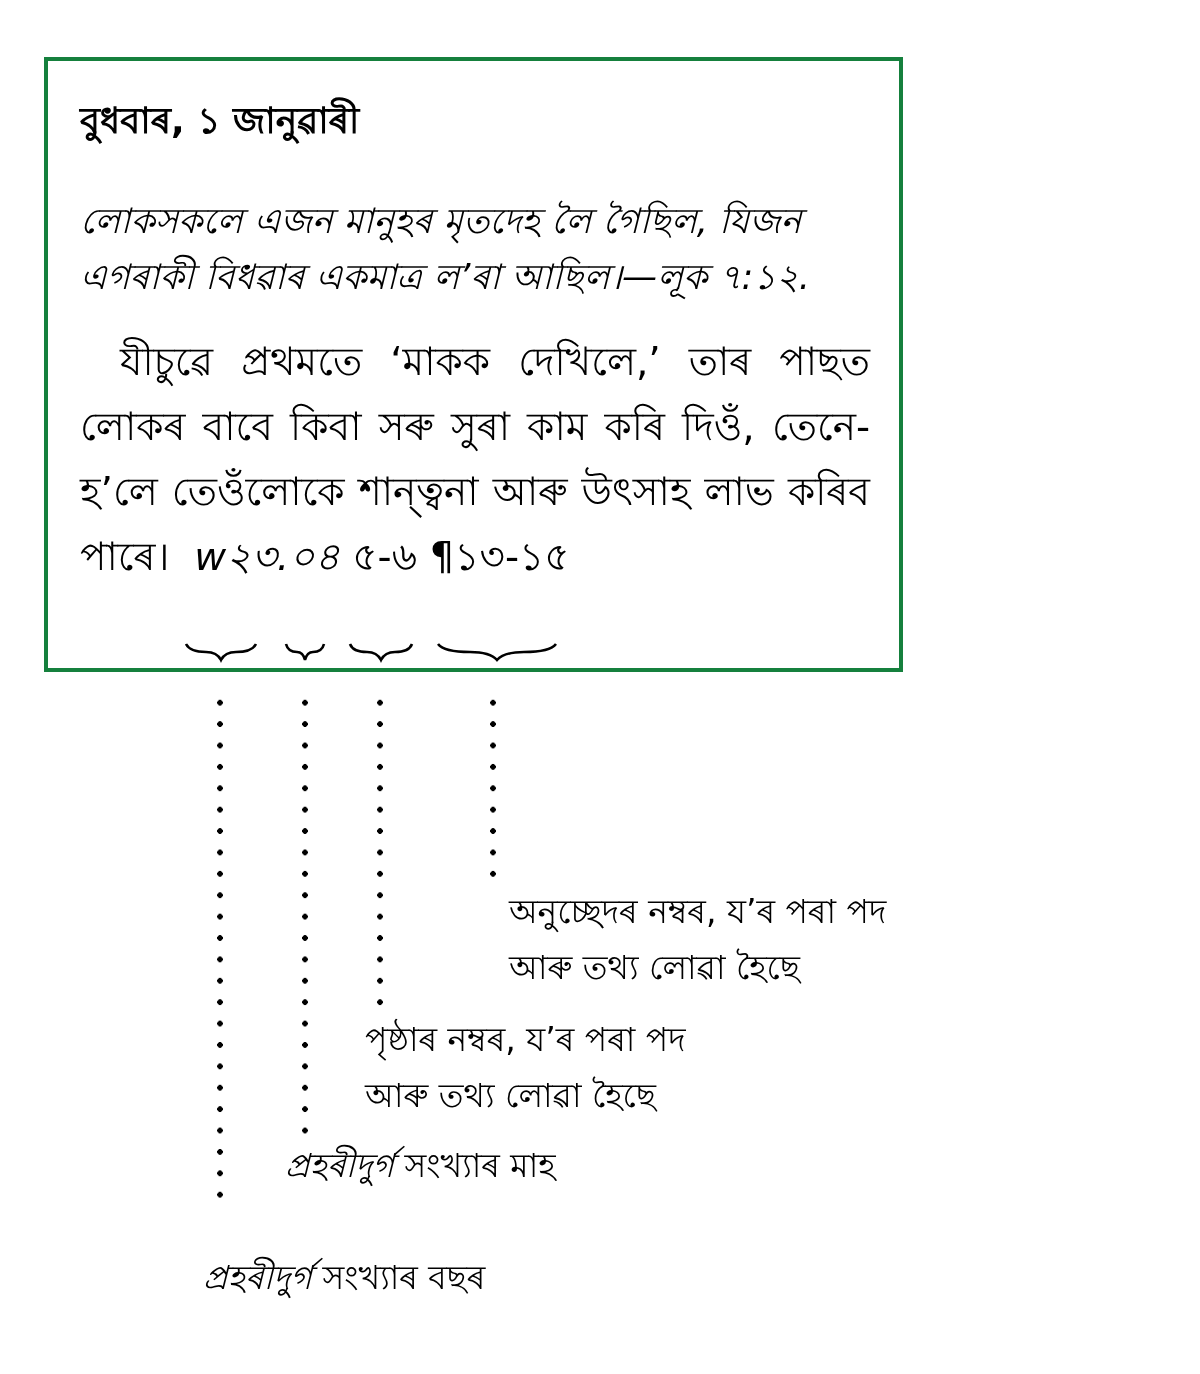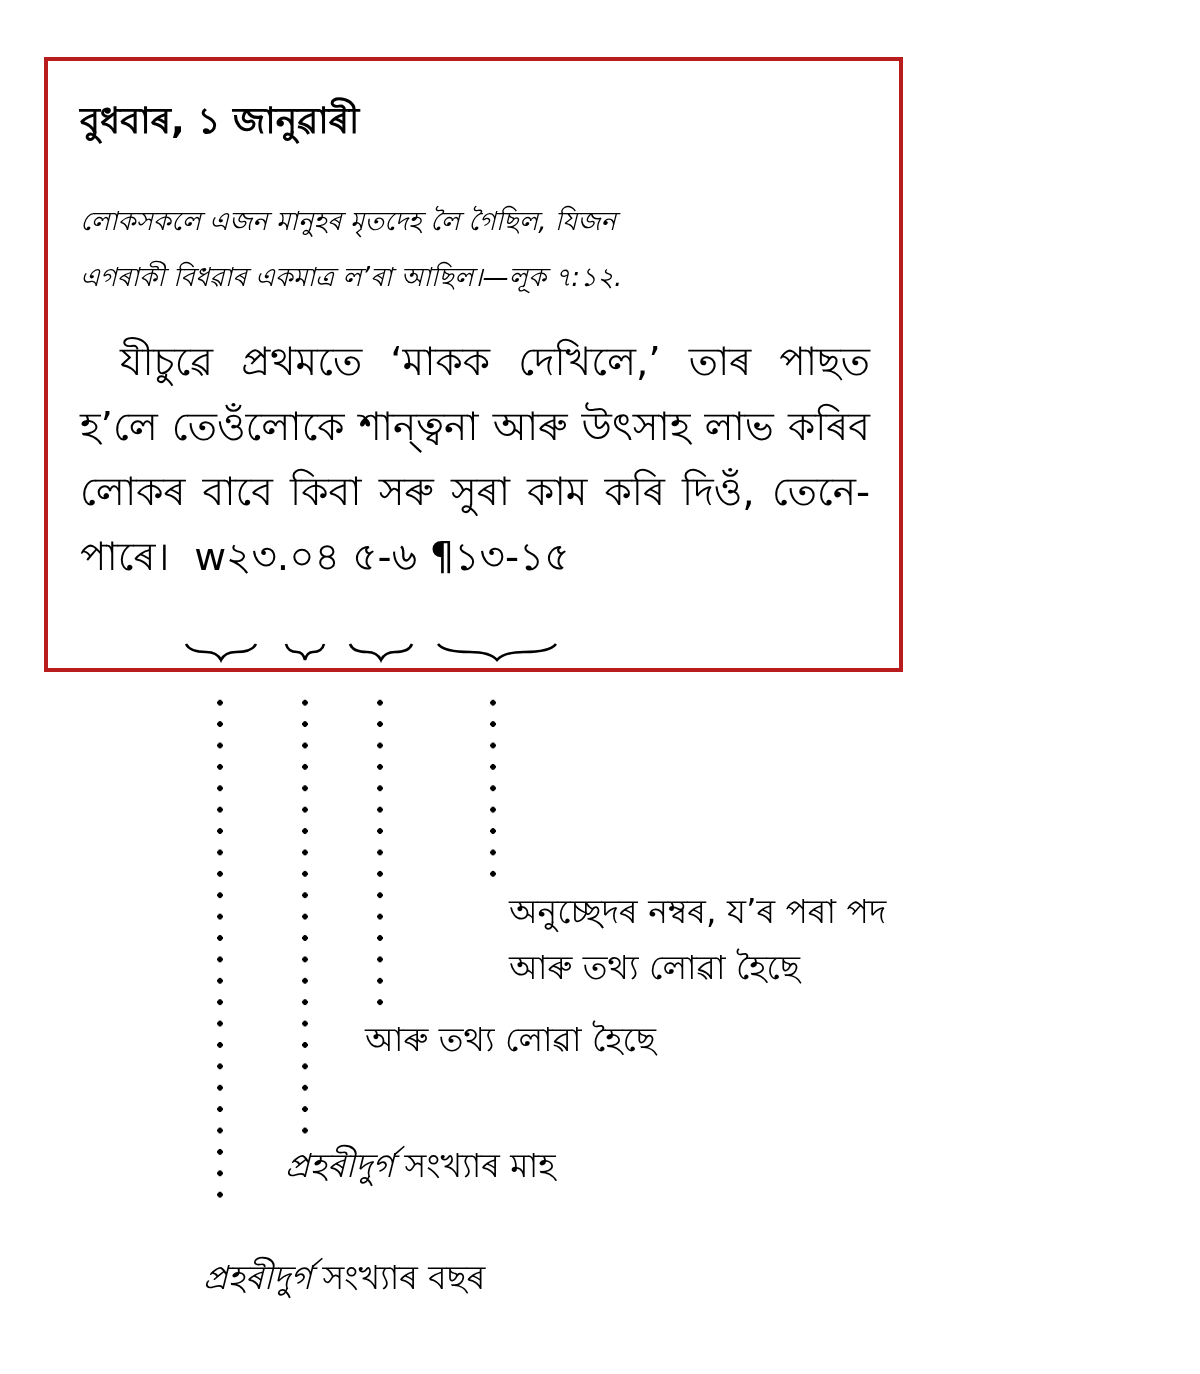--- a/index.html
+++ b/index.html
@@ -14,38 +14,38 @@
     overflow: hidden;
     color: #000000;
     font-family: "DejaVu Sans", "Liberation Sans", sans-serif;
   }
   .box {
     position: absolute;
     left: 44px;
     top: 57px;
     width: 851px;
     height: 607px;
-    border: 4px solid #b91c1c;
+    border: 4px solid #15803d;
     box-sizing: content-box;
   }
   .heading {
     position: absolute;
     left: 32px;
     top: 36px;
     font-size: 36px;
     font-weight: bold;
     line-height: 48px;
     white-space: nowrap;
   }
   .verse {
     position: absolute;
     left: 32px;
     top: 132px;
     width: 790px;
-    font-size: 26px;
+    font-size: 35px;
     font-style: italic;
     line-height: 56px;
   }
   .verse .line { display: block; white-space: nowrap; }
   .body-text {
     position: absolute;
     left: 32px;
     top: 268px;
     width: 790px;
     font-size: 39px;
@@ -54,21 +54,21 @@
   .body-text .line {
     display: block;
     white-space: nowrap;
     text-align: justify;
     text-align-last: justify;
     height: 65px;
   }
   .body-text .line.first { padding-left: 40px; }
   .body-text .line.last { text-align-last: left; }
   .cite { display: inline-block; }
-  .cite .it { }
+  .cite .it { font-style: italic; }
   .brace {
     position: absolute;
     top: 640px;
     height: 24px;
   }
   .dots {
     position: absolute;
     width: 6px;
     background-image: radial-gradient(circle, #000 2.6px, transparent 3px);
     background-size: 6px 21.4px;
@@ -89,22 +89,22 @@
 <div class="box">
   <div class="heading">বুধবাৰ, ১ জানুৱাৰী</div>
 
   <div class="verse">
     <span class="line">লোকসকলে এজন মানুহৰ মৃতদেহ লৈ গৈছিল, যিজন</span>
     <span class="line">এগৰাকী বিধৱাৰ একমাত্ৰ ল’ৰা আছিল।—লূক ৭:১২.</span>
   </div>
 
   <div class="body-text">
     <span class="line first">যীচুৱে প্ৰথমতে ‘মাকক দেখিলে,’ তাৰ পাছত</span>
+    <span class="line">লোকৰ বাবে কিবা সৰু সুৰা কাম কৰি দিওঁ, তেনে-</span>
     <span class="line">হ’লে তেওঁলোকে শান্ত্বনা আৰু উৎসাহ লাভ কৰিব</span>
-    <span class="line">লোকৰ বাবে কিবা সৰু সুৰা কাম কৰি দিওঁ, তেনে-</span>
     <span class="line last"><span>পাৰে।</span>&nbsp;&nbsp;<span class="cite"><span class="it">w২৩</span><span class="it">.০৪</span>&nbsp;<span>৫-৬</span>&nbsp;<span>¶১৩-১৫</span></span></span>
   </div>
 </div>
 
 <svg class="brace" style="left:184px;width:74px;" viewBox="0 0 74 24">
   <path d="M2 4 Q6 12 22 12 Q33 12 37 20 Q41 12 52 12 Q68 12 72 4" fill="none" stroke="#000" stroke-width="2.6"></path>
 </svg>
 <svg class="brace" style="left:284px;width:42px;" viewBox="0 0 42 24">
   <path d="M2 4 Q4 12 13 12 Q19 12 21 20 Q23 12 29 12 Q38 12 40 4" fill="none" stroke="#000" stroke-width="2.6"></path>
 </svg>
@@ -119,20 +119,21 @@
 <div class="dots" style="left:302px;top:692px;height:450px;"></div>
 <div class="dots" style="left:377px;top:692px;height:321px;"></div>
 <div class="dots" style="left:490px;top:692px;height:193px;"></div>
 
 <div class="label" style="left:509px;top:884px;">
   <div>অনুচ্ছেদৰ নম্বৰ, য’ৰ পৰা পদ</div>
   <div>আৰু তথ্য লোৱা হৈছে</div>
 </div>
 
 <div class="label" style="left:365px;top:1012px;">
+  <div>পৃষ্ঠাৰ নম্বৰ, য’ৰ পৰা পদ</div>
   <div>আৰু তথ্য লোৱা হৈছে</div>
 </div>
 
 <div class="label" style="left:285px;top:1138px;">
   <span class="it">প্ৰহৰীদুৰ্গ</span><span> সংখ্যাৰ মাহ</span>
 </div>
 
 <div class="label" style="left:203px;top:1250px;">
   <span class="it">প্ৰহৰীদুৰ্গ</span><span> সংখ্যাৰ বছৰ</span>
 </div>

